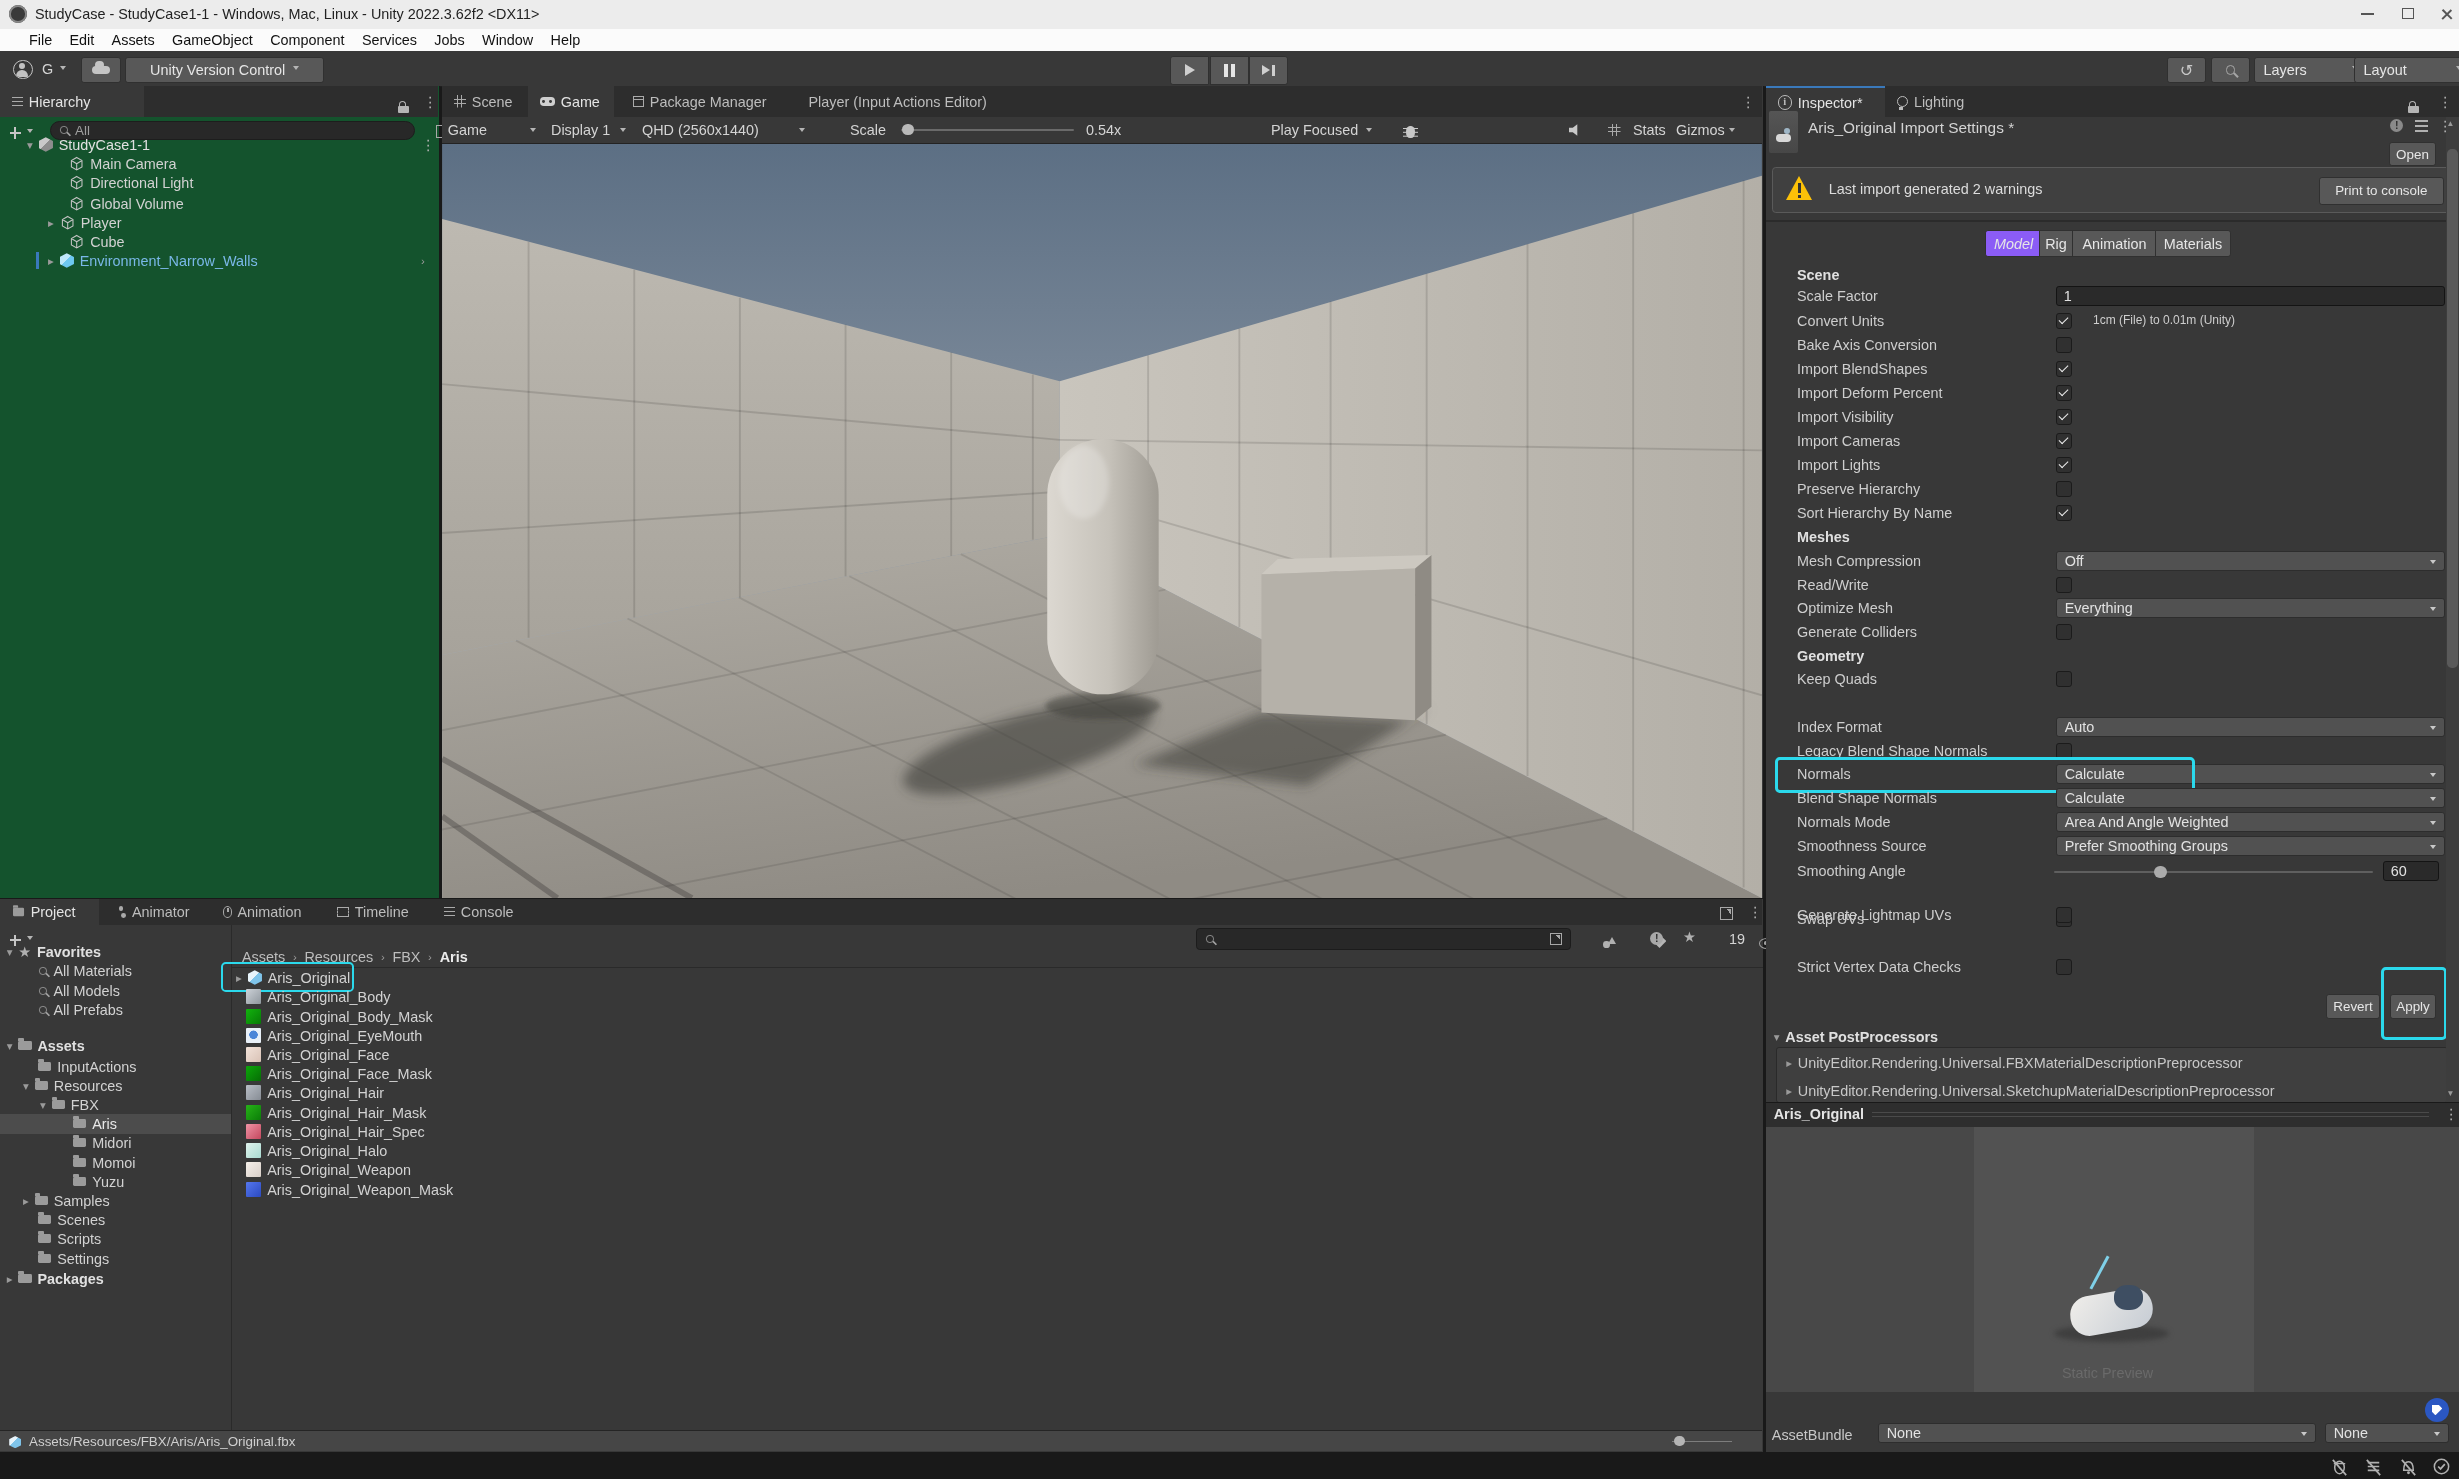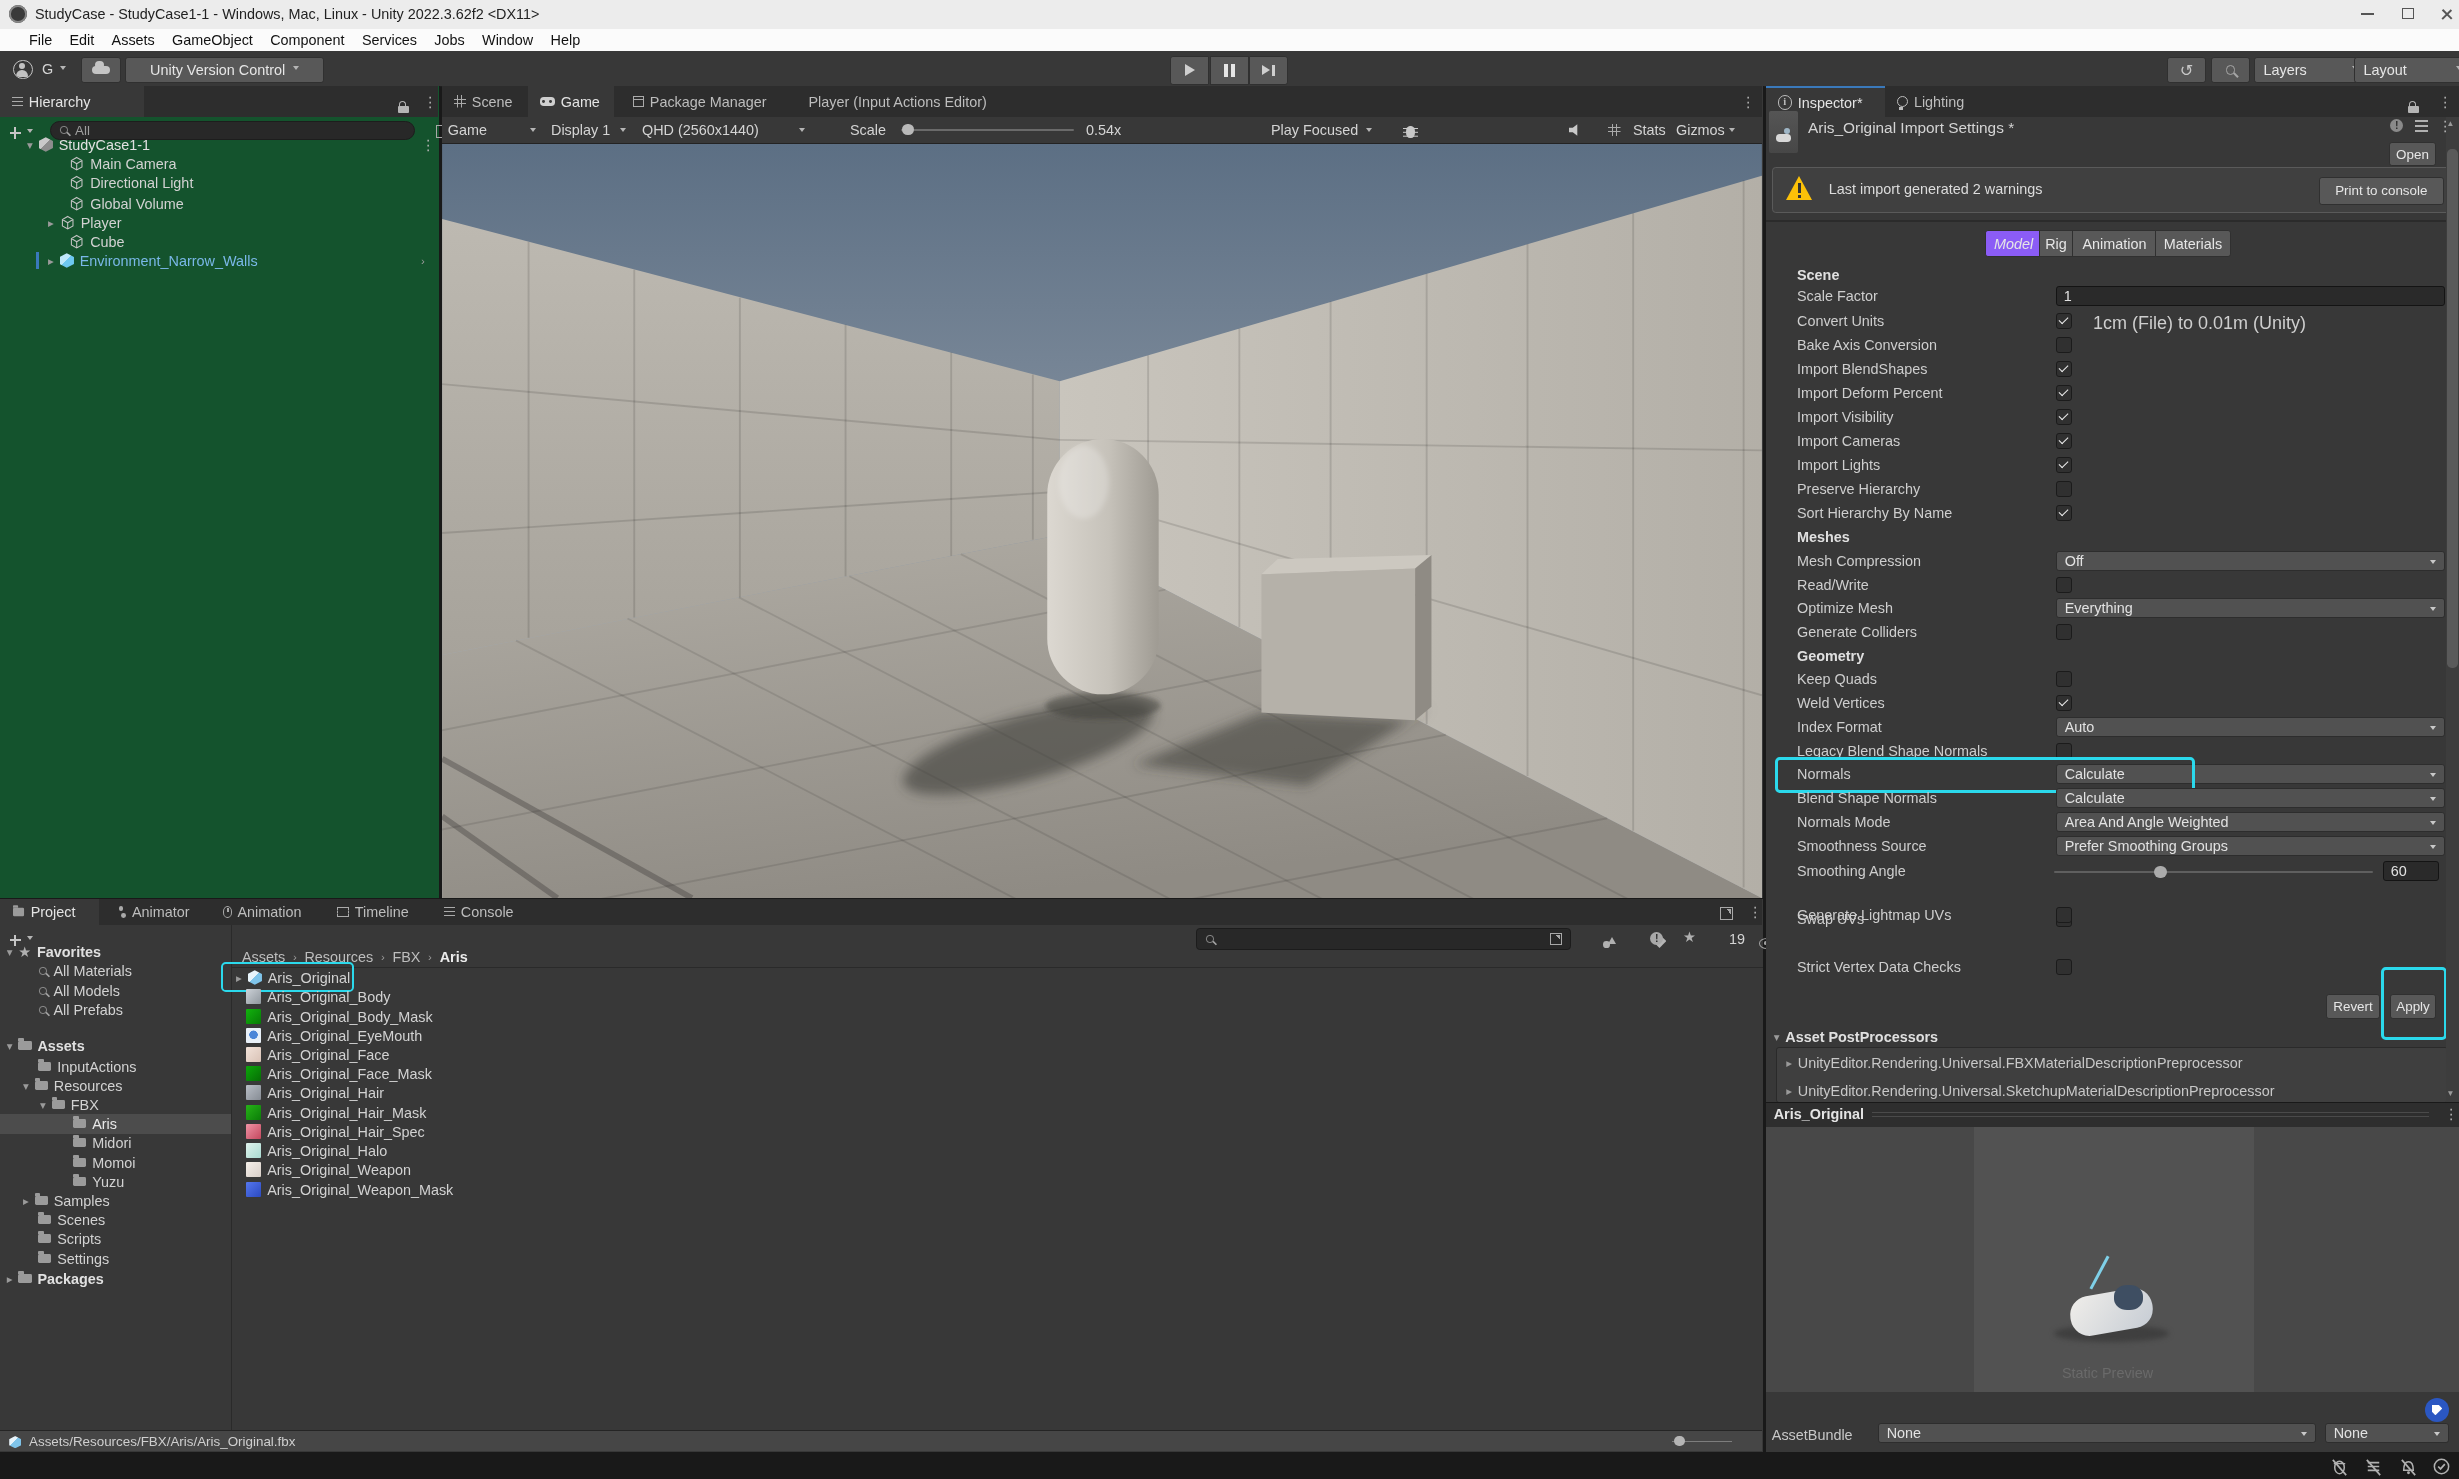--- a/index.html
+++ b/index.html
@@ -27,21 +27,21 @@
   .cube{width:14.4px;height:14.4px;clip-path:polygon(50% 0,100% 25%,100% 75%,50% 100%,0 75%,0 25%);display:inline-block;}
   .cube.fbx{background:linear-gradient(135deg,#e8f4fb 0 45%,#7fc4ea 45% 100%);}
   .cube.gray{background:linear-gradient(135deg,#c9c9c9 0 45%,#8d8d8d 45% 100%);}
   .cubo{display:inline-block;}
   
   .irow{position:absolute;left:0;width:694px;height:23px;}
   .irow .lab{position:absolute;left:31px;top:1.9px;color:#cecece;font-size:14.4px;white-space:nowrap;}
   .irow .hdr{color:#e0e0e0;font-weight:bold;}
   .irow .ctl{position:absolute;left:290px;top:0;width:389px;box-sizing:border-box;}
   .irow .cbp{position:absolute;left:290px;top:1.9px;}
-  .irow .note{position:absolute;left:327px;top:1.9px;color:#cecece;font-size:18px;white-space:nowrap;}
+  .irow .note{position:absolute;left:327px;top:1.9px;color:#cecece;font-size:12px;white-space:nowrap;}
   .ann{border:3.8px solid #2bd9ec;border-radius:4.8px;box-sizing:border-box;}
   
   .tabbar{background:#2d2d2d;}
   .tb{height:100%;display:flex;align-items:center;gap:5.8px;padding:0 11.5px;font-size:14.4px;color:#bdbdbd;box-sizing:border-box;}
   .tb.act{background:#383838;color:#e4e4e4;}
   
   .gridico{width:12.5px;height:12.5px;background:
     linear-gradient(#aaa,#aaa) 3.8px 0/1.4px 12.5px no-repeat,
     linear-gradient(#aaa,#aaa) 7.7px 0/1.4px 12.5px no-repeat,
     linear-gradient(#aaa,#aaa) 0 3.8px/12.5px 1.4px no-repeat,
@@ -655,24 +655,20 @@
       <span class="cb cbp"></span>
     </div>
 
     <div class="irow" style="top:560px">
         <span class="lab hdr">Geometry</span>
       </div>
     <div class="irow" style="top:583px">
       <span class="lab">Keep Quads</span>
       <span class="cb cbp"></span>
     </div>
-    <div class="irow" style="top:607px">
-      <span class="lab">Weld Vertices</span>
-      <span class="cb on cbp"></span>
-    </div>
     <div class="irow" style="top:631px">
       <span class="lab">Index Format</span>
       <div class="dd ctl">
           <span>Auto</span>
         </div>
     </div>
     <div class="irow" style="top:655px">
       <span class="lab">Legacy Blend Shape Normals</span>
       <span class="cb cbp"></span>
     </div>

